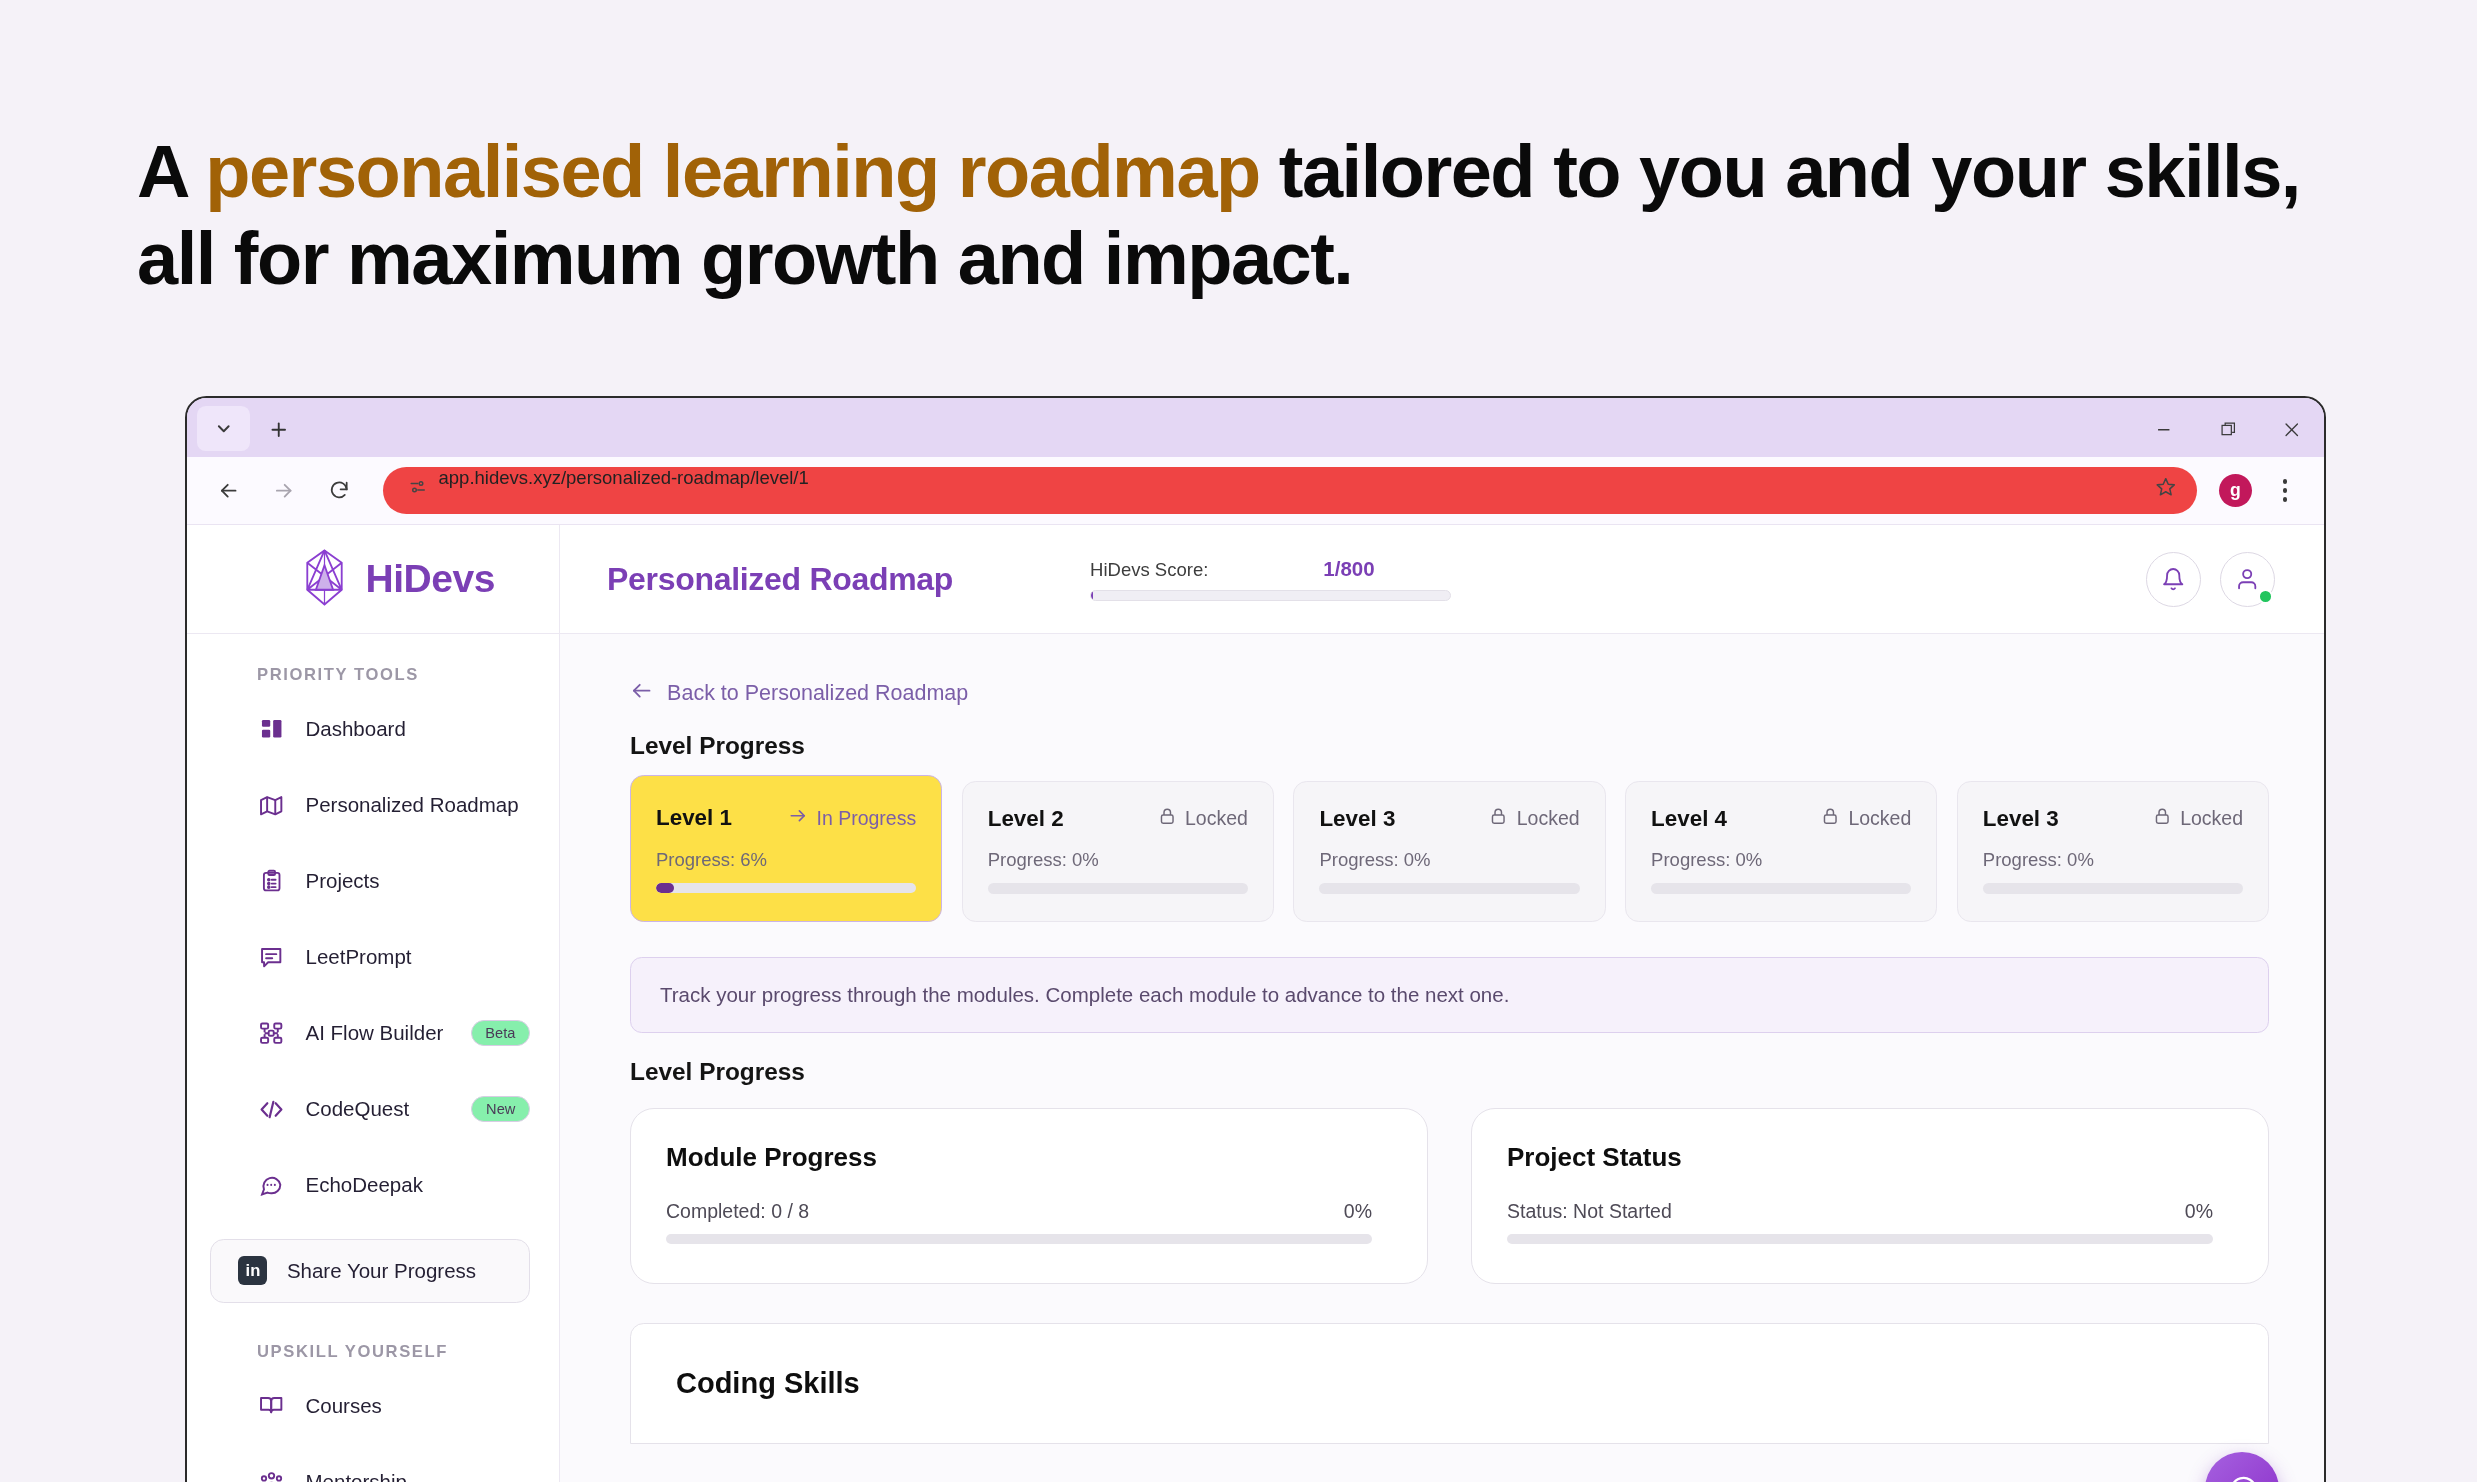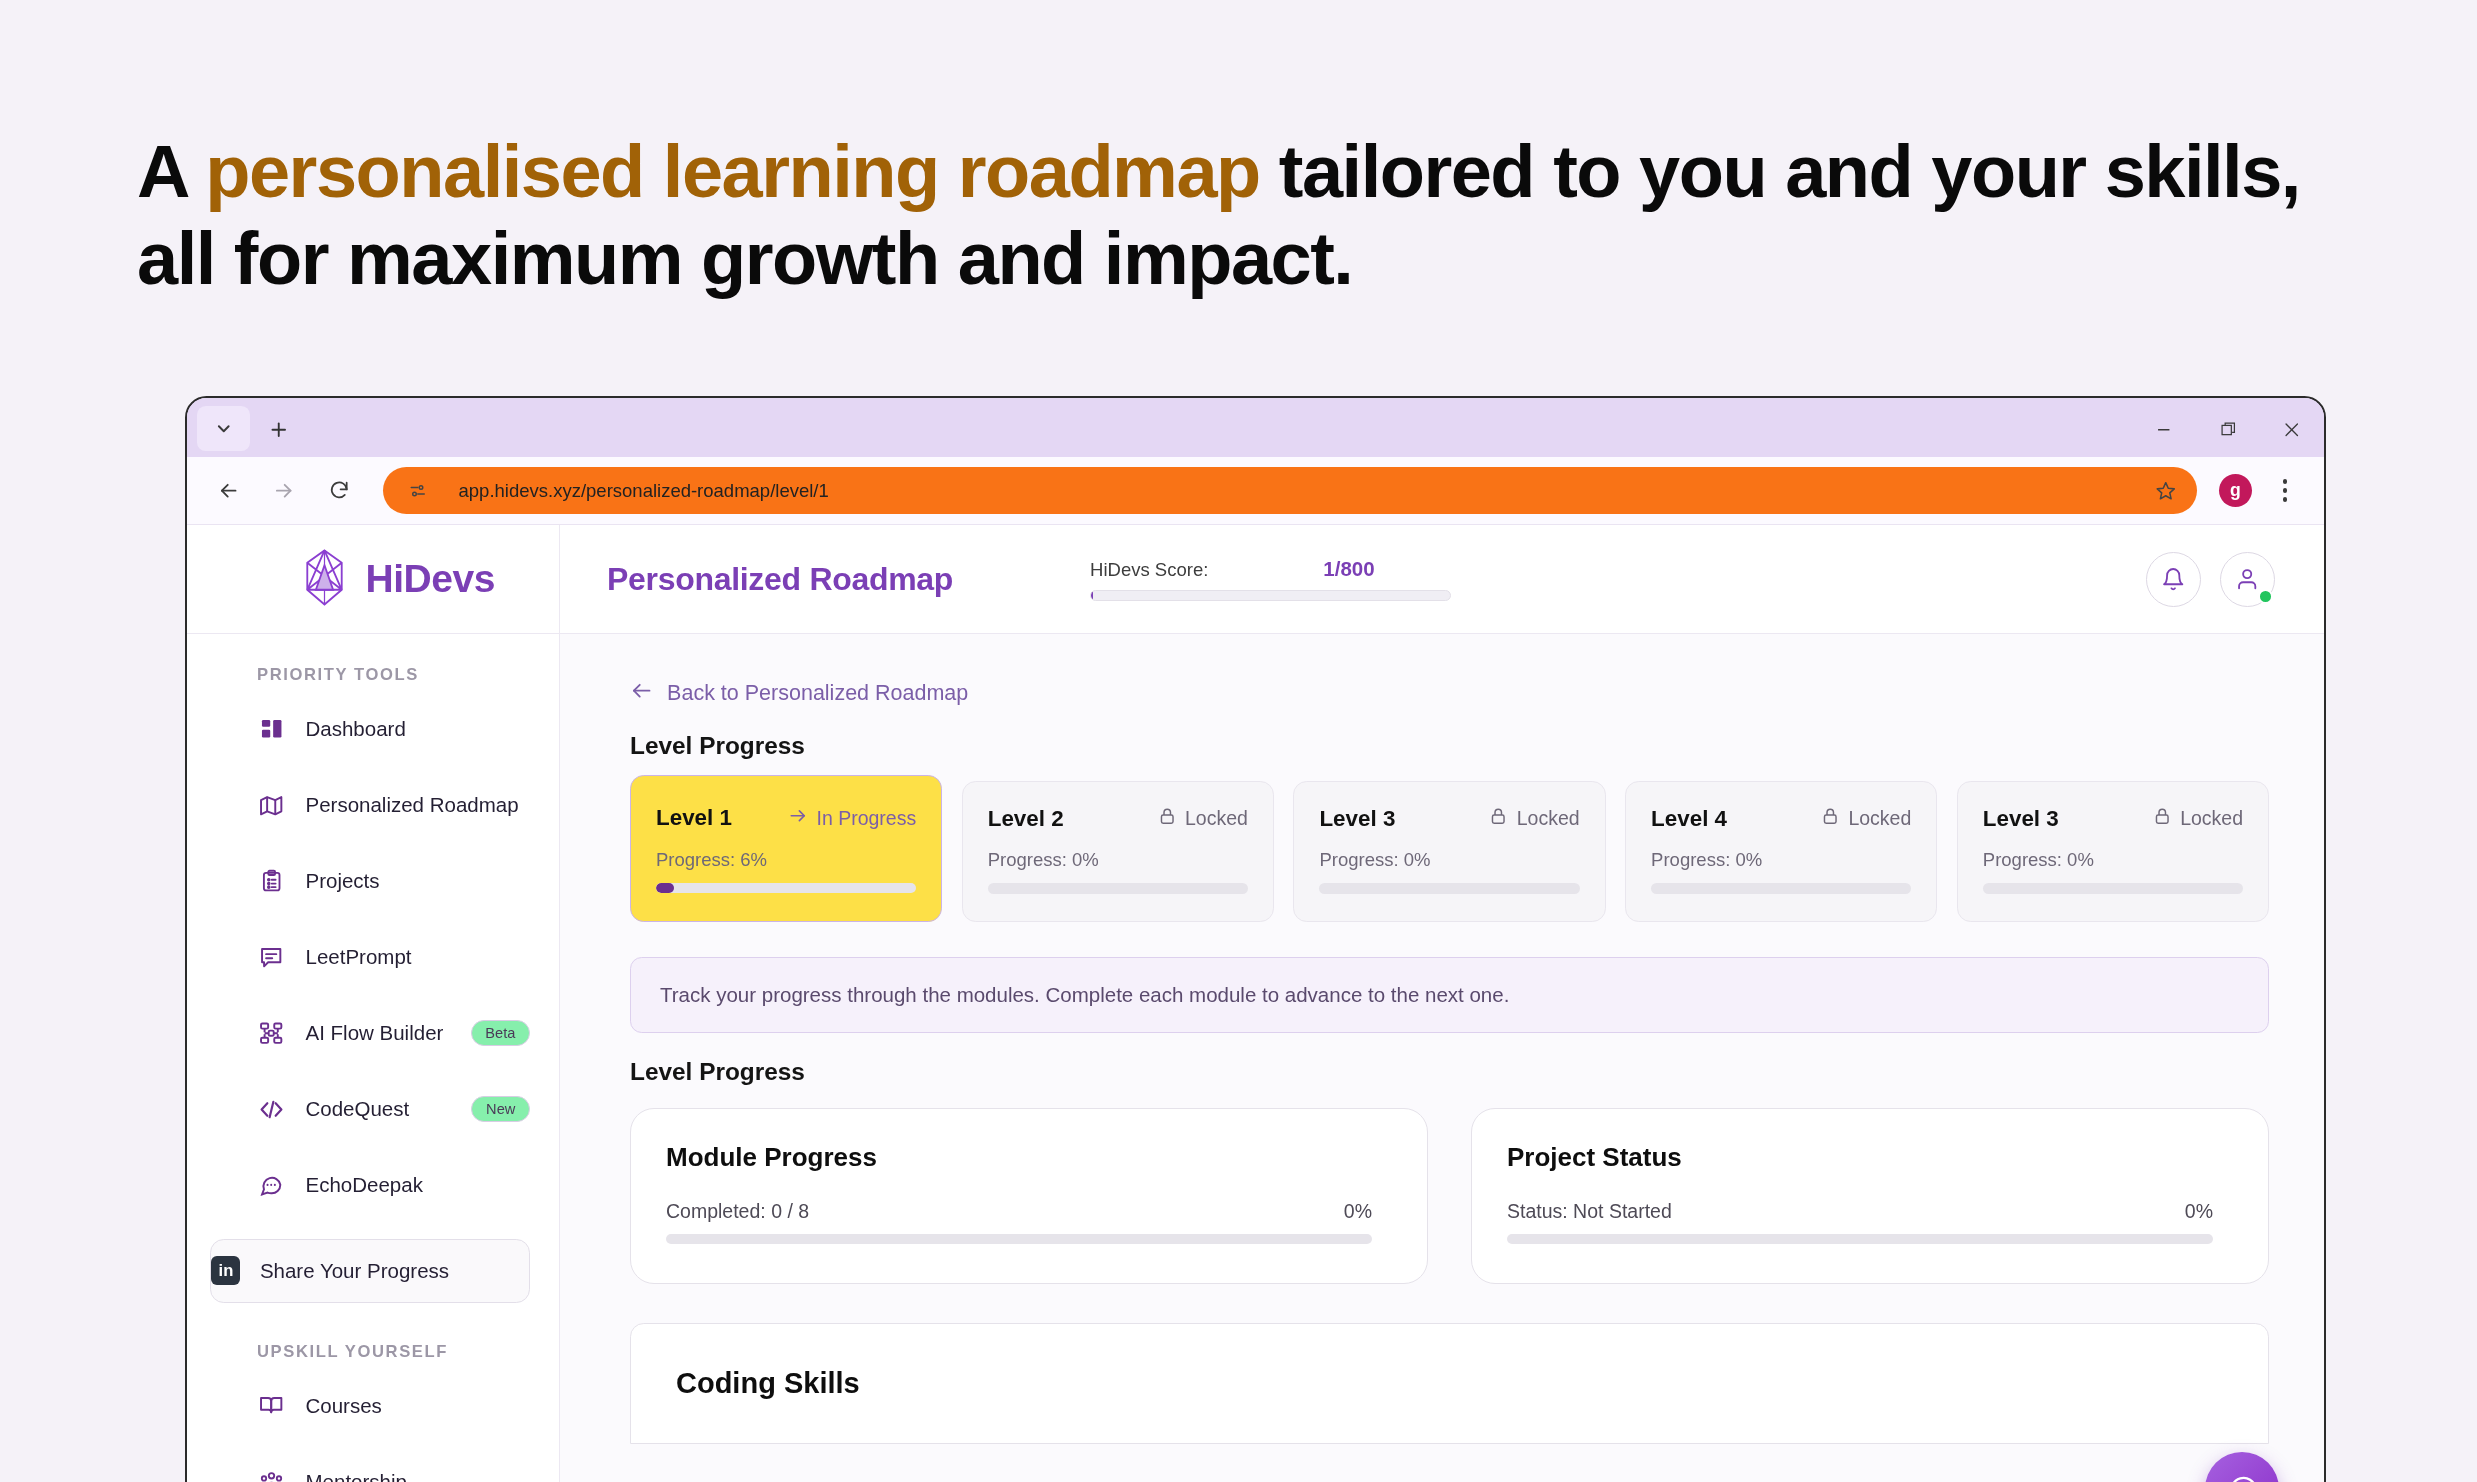--- a/index.html
+++ b/index.html
@@ -114,25 +114,25 @@
     display: flex; align-items: center; justify-content: center;
     border-radius: 50%;
     color: #3c3c3c;
     flex: 0 0 auto;
   }
   .navbtn.fwd { color: #a8a4ae; }
   .omnibox {
     flex: 1;
     height: 47px;
     margin-left: 13.7px;
-    background: #f97316;
+    background: #ef4444;
     border-radius: 23.4px;
-    display: flex; align-items: center;
+    display: flex; align-items: flex-start;
     padding: 0 11.7px 0 15.6px;
-    gap: 21px;
+    gap: 1px;
   }
   .omnibox .url {
     flex: 1;
     font-size: 18.5px;
     color: #222;
     white-space: nowrap; overflow: hidden;
   }
   .star {
     width: 39px; height: 39px;
     display: flex; align-items: center; justify-content: center;
@@ -266,20 +266,21 @@
     flex: 0 0 auto;
   }
   .sharebtn {
     margin: 3.9px 29px 39px 23.4px;
     height: 64px;
     border: 1px solid #e3dfe9;
     border-radius: 13.7px;
     background: #faf9fb;
     display: flex; align-items: center;
     gap: 19.5px;
+    padding-left: 27px;
   }
   .li-icon {
     width: 29px; height: 29px; border-radius: 5.9px;
     background: #2b3440; color: #fff;
     display:flex; align-items:center; justify-content:center;
     font-size: 16.6px; font-weight: bold;
     flex: 0 0 auto;
   }
 
   

